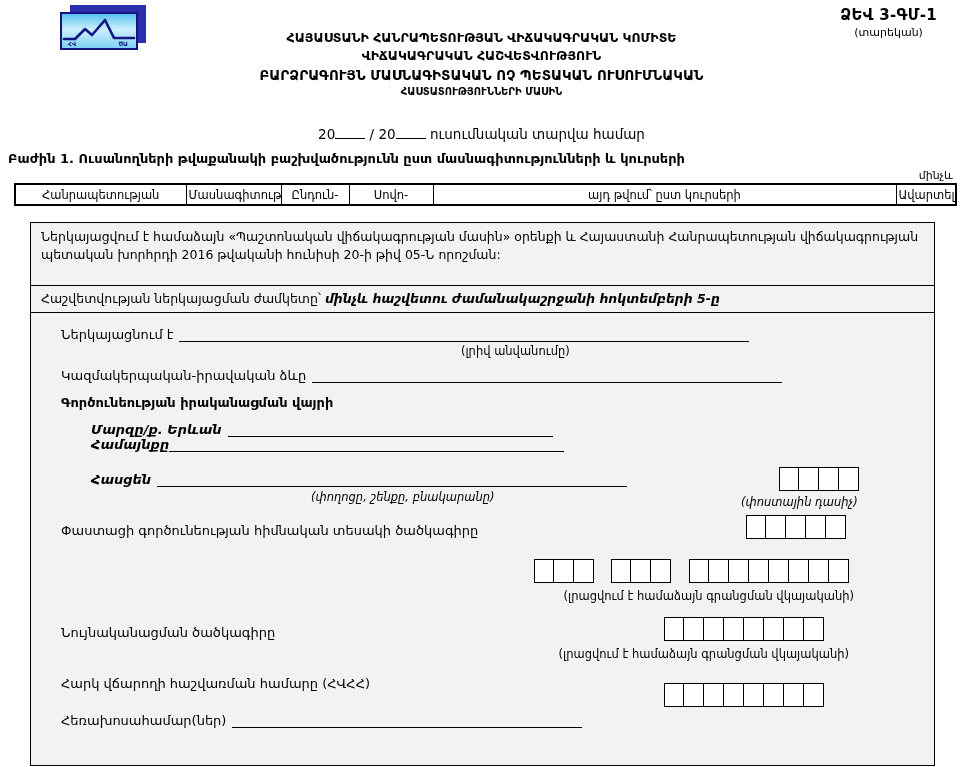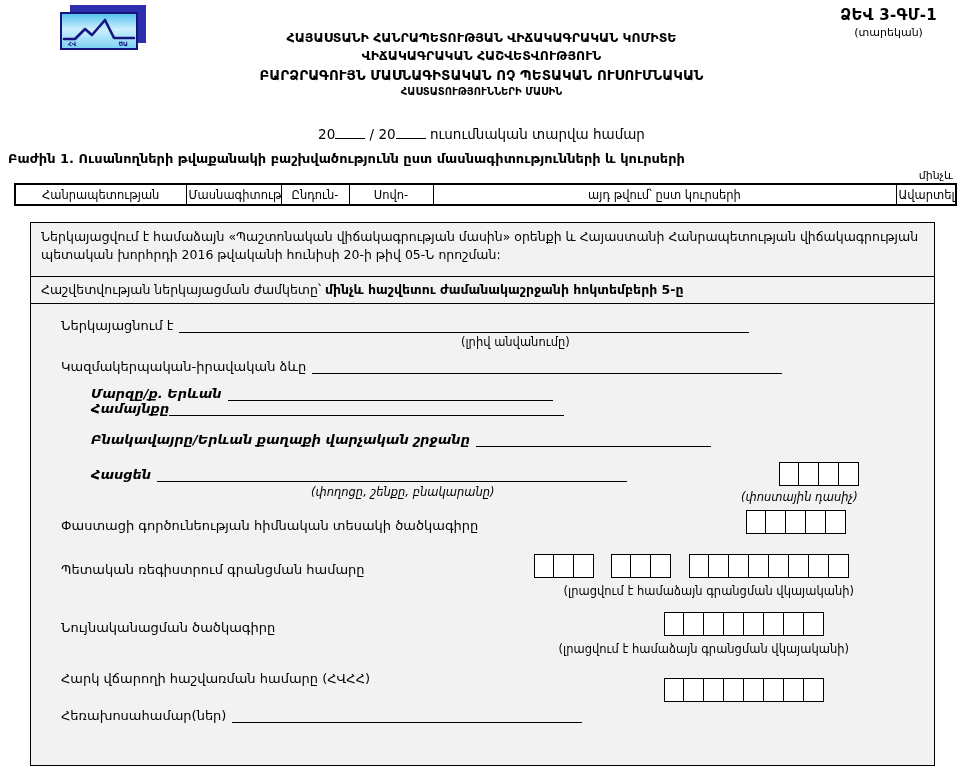--- a/index.html
+++ b/index.html
@@ -34,23 +34,23 @@
   .unit { text-align: right; font-size: 11px; margin: 3px 10px 0 0; }
 
   table.hdr { border-collapse: collapse; width: 941px; margin: 1px auto 0 14px; table-layout: fixed; }
   table.hdr td { border: 1px solid #000; font-size: 11.5px; text-align: center; height: 21px;
     padding: 1px 2px; overflow: hidden; white-space: nowrap; }
   table.hdr { border: 2px solid #000; }
 
   
   .mainbox { position: absolute; left: 30px; top: 222px; width: 905px; height: 544px;
     border: 1px solid #000; background: #f2f2f2; font-size: 12.5px; }
-  .note1 { padding: 5px 10px 13px 10px; border-bottom: 1px solid #000; line-height: 1.4; }
+  .note1 { padding: 5px 10px 22px 10px; border-bottom: 1px solid #000; line-height: 1.4; }
   .note2 { padding: 5px 10px 6px 10px; border-bottom: 1px solid #000; }
-  .note2 b { font-weight: bold; }
+  .note2 b { font-weight: bold; font-style: italic; }
 
   .fields { position: relative; padding: 10px 20px 0 30px; font-size: 13px; }
   .frow { position: relative; display: flex; align-items: flex-end; }
   .frow .lbl { white-space: nowrap; }
   .line { display: inline-block; border-bottom: 1px solid #000; height: 15px; margin-left: 6px; }
   .cap { font-size: 11.5px; }
   .ital { font-style: italic; }
   .boldh { font-weight: bold; margin-top: 12px; }
   .indent { margin-left: 30px; font-weight: bold; }
 
@@ -126,35 +126,32 @@
         <span class="lbl">Ներկայացնում է</span>
         <span class="line" style="width:570px"></span>
       </div>
       <div class="cap" style="margin:2px 0 0 400px">(լրիվ անվանումը)</div>
 
       <div class="frow" style="margin-top:10px">
         <span class="lbl">Կազմակերպական-իրավական ձևը</span>
         <span class="line" style="width:470px"></span>
       </div>
 
+      <div class="boldh">Գործունեության իրականացման վայրի</div>
 
       <div class="frow indent" style="margin-top:12px">
         <span class="lbl ital">Մարզը/ք. Երևան</span>
         <span class="line" style="width:325px"></span>
       </div>
 
       <div class="frow indent" style="">
         <span class="lbl ital">Համայնքը</span>
         <span class="line" style="width:395px;margin-left:0"></span>
       </div>
 
-      <div class="frow indent" style="margin-top:16px">
-        <span class="lbl ital">Բնակավայրը/Երևան քաղաքի վարչական շրջանը</span>
-        <span class="line" style="width:235px"></span>
-      </div>
 
       <div class="frow indent" style="margin-top:20px">
         <span class="lbl ital">Հասցեն</span>
         <span class="line" style="width:470px"></span>
         <span class="cells abs" style="left:688px;bottom:-4px">
             <span class="cell"></span>
             <span class="cell"></span>
             <span class="cell"></span>
             <span class="cell"></span>
           </span>
@@ -169,21 +166,20 @@
         <span class="cells abs" style="left:685px;top:0">
             <span class="cell"></span>
             <span class="cell"></span>
             <span class="cell"></span>
             <span class="cell"></span>
             <span class="cell"></span>
           </span>
       </div>
 
       <div class="frow" style="margin-top:14px;height:30px;align-items:center">
-        <span class="lbl">Պետական ռեգիստրում գրանցման համարը</span>
         <span class="cells abs" style="left:473px;top:0">
             <span class="cell"></span>
             <span class="cell"></span>
             <span class="cell"></span>
           </span>
         <span class="cells abs" style="left:550px;top:0">
             <span class="cell"></span>
             <span class="cell"></span>
             <span class="cell"></span>
           </span>

